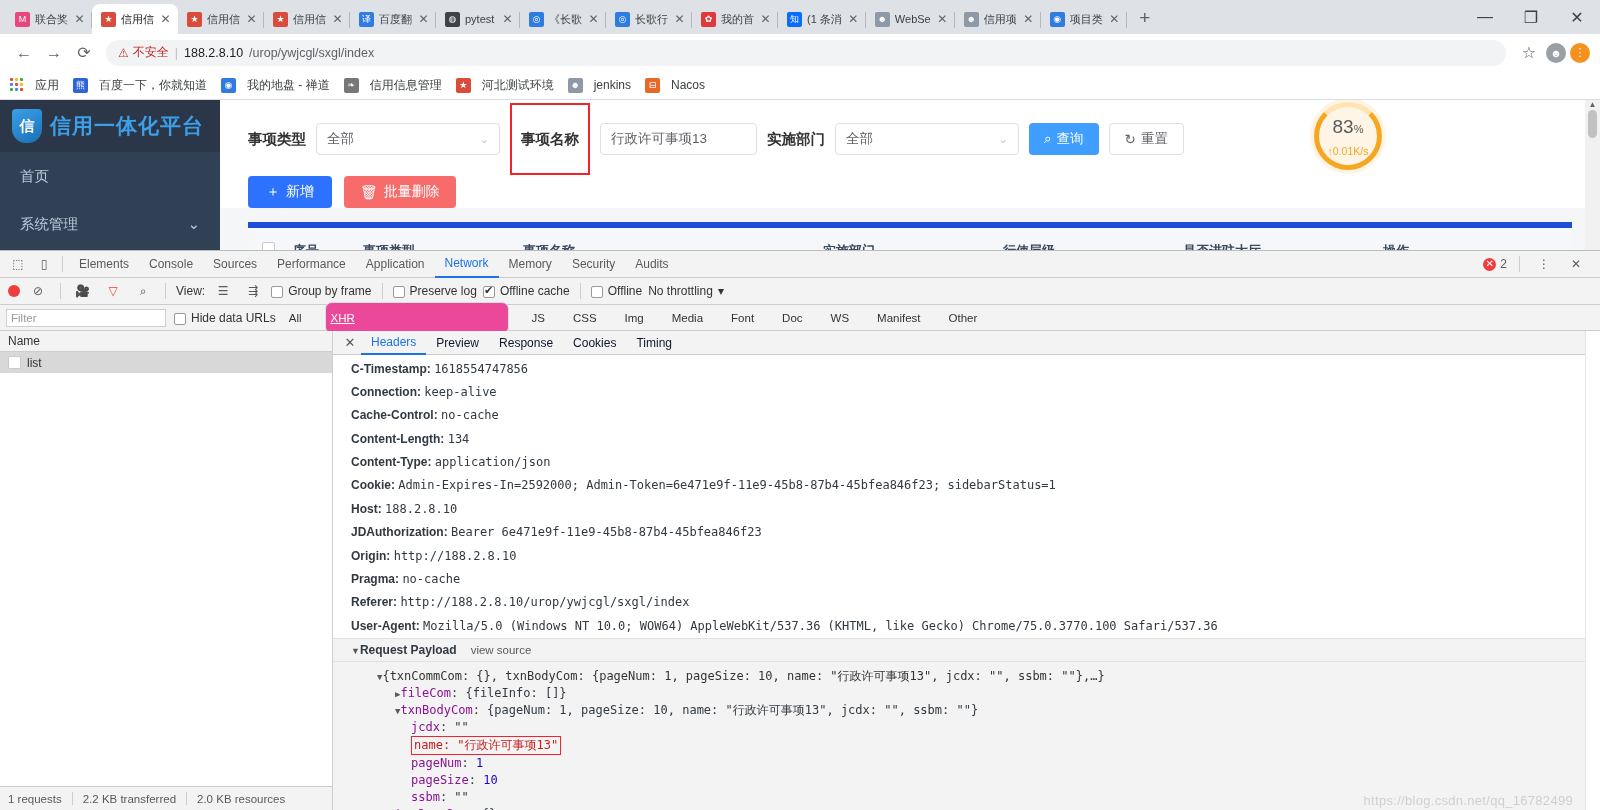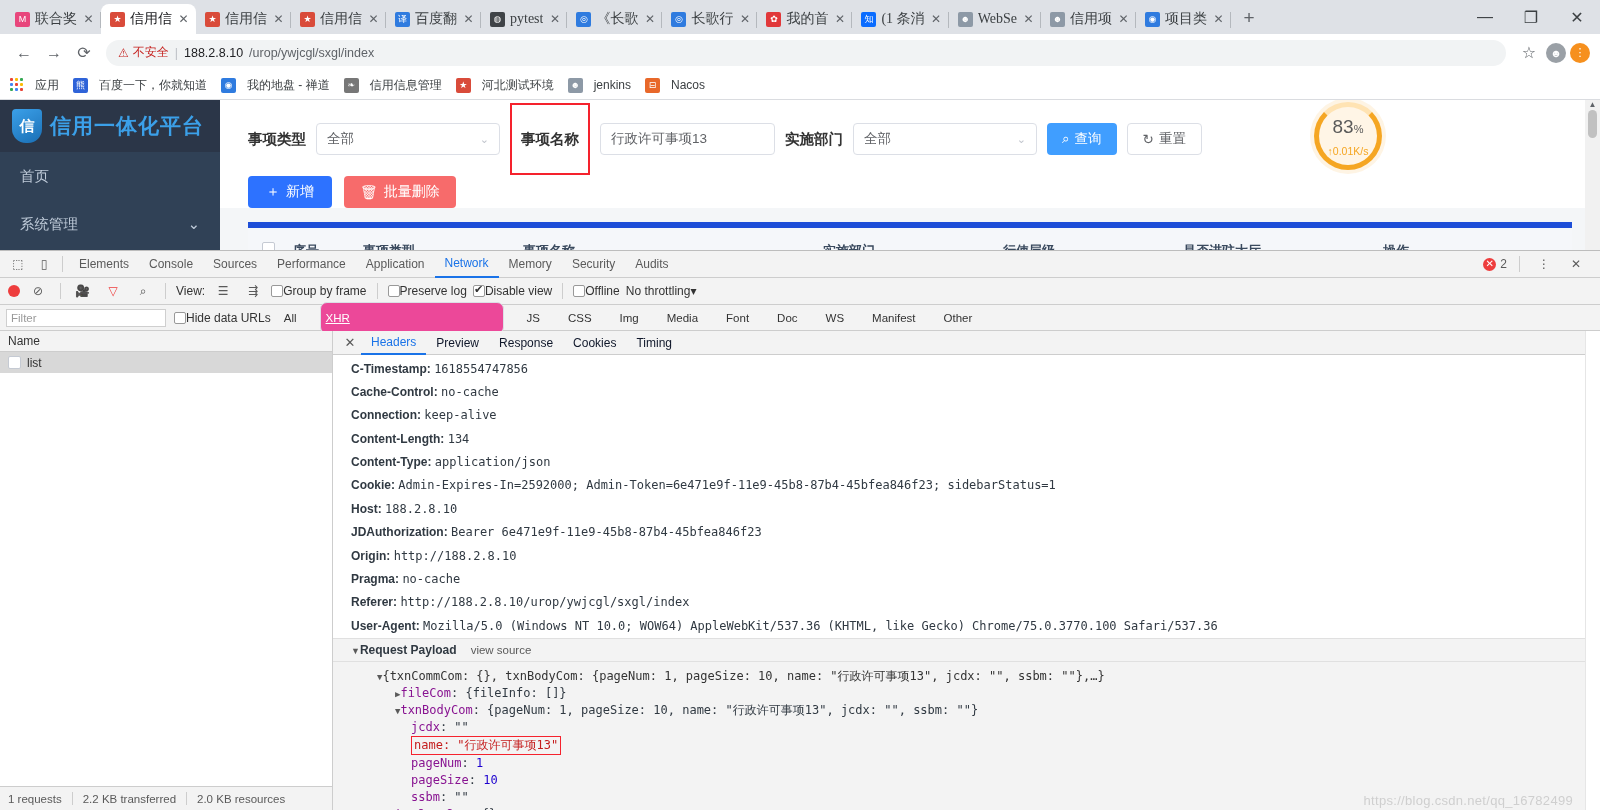--- a/index.html
+++ b/index.html
@@ -28,21 +28,21 @@
   .tab.active {
     background: #fff; border-radius: 8px 8px 0 0; color: #202124;
   }
   .tab .fav {
     width: 15px; height: 15px; flex: 0 0 15px; border-radius: 2px;
     display: flex; align-items: center; justify-content: center;
     font-size: 9px; color: #fff; overflow: hidden; line-height: 1;
   }
   .tab .tlabel {
     flex: 1 1 auto; white-space: nowrap; overflow: hidden;
-    text-overflow: clip; font-size: 14px; font-family: Liberation Serif, serif;
+    text-overflow: clip; font-size: 11px;
   }
   .tab .tclose {
     flex: 0 0 13px; font-size: 12px; color: #5f6368; text-align: center;
     line-height: 13px;
   }
   .newtab {
     width: 28px; height: 28px; display: flex; align-items: center;
     justify-content: center; font-size: 19px; color: #5f6368;
     margin-left: 4px; margin-bottom: 2px;
   }
@@ -129,21 +129,21 @@
   .fld-label.boxed {
     border: 2px solid #f5222d; padding: 24px 9px; line-height:0;
     display:flex; align-items:center; height:72px;
   }
   .sel, .inp {
     height: 32px; border: 1px solid #dcdfe6; border-radius: 4px;
     font-size: 13.5px; color: #606266; padding: 0 10px;
     display: flex; align-items: center; background:#fff;
   }
   .sel { width: 184px; justify-content: space-between; }
-  .inp { width: 175px; }
+  .inp { width: 157px; }
   .chev { color: #c0c4cc; font-size: 11px; }
   .btn {
     height: 32px; border-radius: 4px; font-size: 13.5px; display:flex;
     align-items:center; justify-content:center; gap:5px; padding:0 15px;
     white-space:nowrap;
   }
   .btn-primary { background:#409eff; color:#fff; }
   .btn-plain { background:#fff; color:#606266; border:1px solid #dcdfe6; }
   #actionbar { padding: 14px 0 0 28px; display:flex; gap:12px; background:#fff; }
   .btn-add { background:#2d72ff; color:#fff; height:32px; border-radius:4px;
@@ -196,21 +196,21 @@
 
   #net-toolbar {
     height: 27px; background:#f3f3f3; border-bottom:1px solid #cdcdcd;
     display:flex;align-items:center;gap:6px;padding:0 8px; font-size:12px; color:#333;
   }
   .rec-dot { width:12px;height:12px;border-radius:50%;background:#ee3d3d; }
   .cb { width:12px;height:12px;border:1px solid #999;background:#fff;display:inline-block;
     border-radius:2px; position:relative; }
   .cb.checked { background:#fff; }
   .cb.checked::after{ content:"✔"; position:absolute;left:0px;top:-3px;font-size:11px;color:#333;}
-  .tb-item { display:flex;align-items:center;}
+  .tb-item { display:flex;align-items:flex-end;gap:5px; }
 
   #filter-row {
     height: 26px; background:#f3f3f3; border-bottom:1px solid #cdcdcd;
     display:flex;align-items:center;gap:8px;padding:0 6px;font-size:12px;
   }
   #filter-input {
     width: 160px; height:18px; border:1px solid #cfcfcf; background:#fff;
     font-size:11.5px; color:#999; padding:0 4px; display:flex;align-items:center;
   }
   .ftype { padding: 1px 5px; border-radius:7px; color:#333; font-size:11.5px; }
@@ -525,21 +525,21 @@
       <span class="cb"></span>
       <span>Group by frame</span>
     </div>
     <div class="dt-sep"></div>
     <div class="tb-item">
       <span class="cb"></span>
       <span>Preserve log</span>
     </div>
     <div class="tb-item">
       <span class="cb checked"></span>
-      <span>Disable view</span>
+      <span>Offline cache</span>
     </div>
     <div class="dt-sep"></div>
     <div class="tb-item">
       <span class="cb"></span>
       <span>Offline</span>
     </div>
     <div class="tb-item">
       <span>No throttling</span>
       <span>▾</span>
     </div>
@@ -595,22 +595,22 @@
             <div class="d-tab active">Headers</div>
             <div class="d-tab">Preview</div>
             <div class="d-tab">Response</div>
             <div class="d-tab">Cookies</div>
             <div class="d-tab">Timing</div>
           </div>
       </div>
       <div id="detail-scroll">
         <div id="hdrlines">
             <div class="hdr-line"><span class="hdr-name">C-Timestamp:</span> <span class="hdr-val mono">1618554747856</span></div>
+            <div class="hdr-line"><span class="hdr-name">Connection:</span> <span class="hdr-val mono">keep-alive</span></div>
             <div class="hdr-line"><span class="hdr-name">Cache-Control:</span> <span class="hdr-val mono">no-cache</span></div>
-            <div class="hdr-line"><span class="hdr-name">Connection:</span> <span class="hdr-val mono">keep-alive</span></div>
             <div class="hdr-line"><span class="hdr-name">Content-Length:</span> <span class="hdr-val mono">134</span></div>
             <div class="hdr-line"><span class="hdr-name">Content-Type:</span> <span class="hdr-val mono">application/json</span></div>
             <div class="hdr-line"><span class="hdr-name">Cookie:</span> <span class="hdr-val mono">Admin-Expires-In=2592000; Admin-Token=6e471e9f-11e9-45b8-87b4-45bfea846f23; sidebarStatus=1</span></div>
             <div class="hdr-line"><span class="hdr-name">Host:</span> <span class="hdr-val mono">188.2.8.10</span></div>
             <div class="hdr-line"><span class="hdr-name">JDAuthorization:</span> <span class="hdr-val mono">Bearer 6e471e9f-11e9-45b8-87b4-45bfea846f23</span></div>
             <div class="hdr-line"><span class="hdr-name">Origin:</span> <span class="hdr-val mono">http://188.2.8.10</span></div>
             <div class="hdr-line"><span class="hdr-name">Pragma:</span> <span class="hdr-val mono">no-cache</span></div>
             <div class="hdr-line"><span class="hdr-name">Referer:</span> <span class="hdr-val mono">http://188.2.8.10/urop/ywjcgl/sxgl/index</span></div>
             <div class="hdr-line"><span class="hdr-name">User-Agent:</span> <span class="hdr-val mono">Mozilla/5.0 (Windows NT 10.0; WOW64) AppleWebKit/537.36 (KHTML, like Gecko) Chrome/75.0.3770.100 Safari/537.36</span></div>
           </div>

